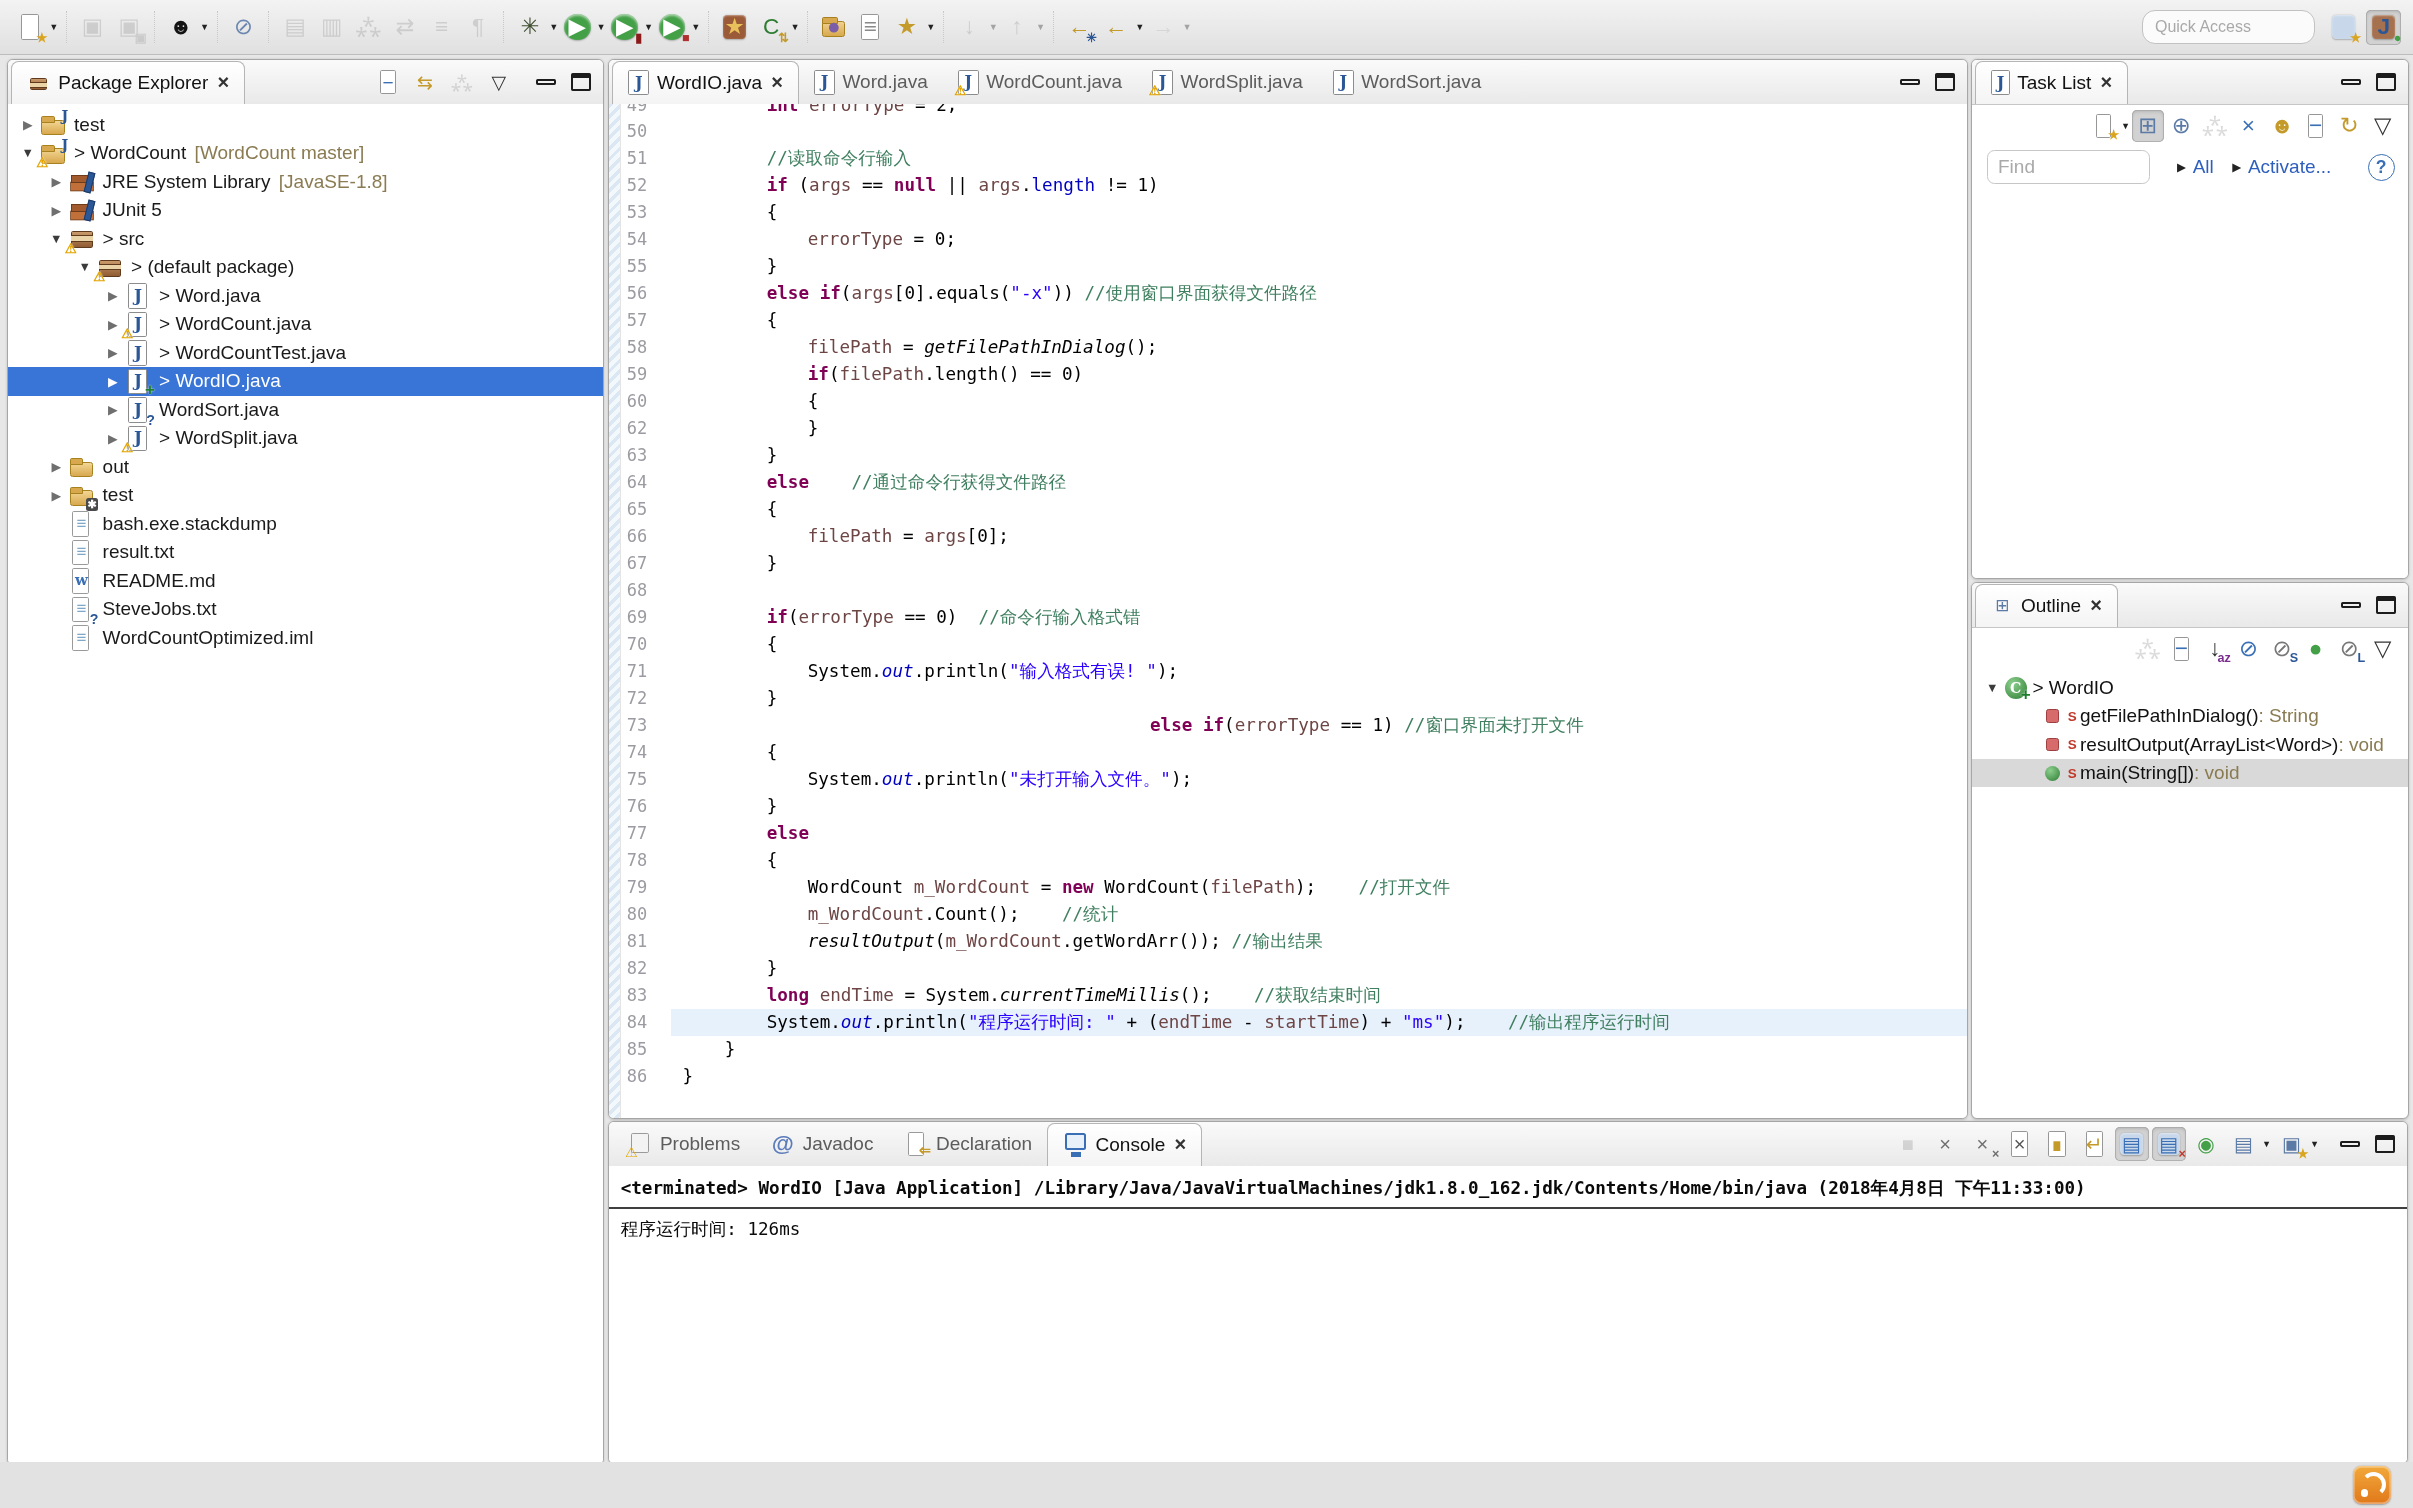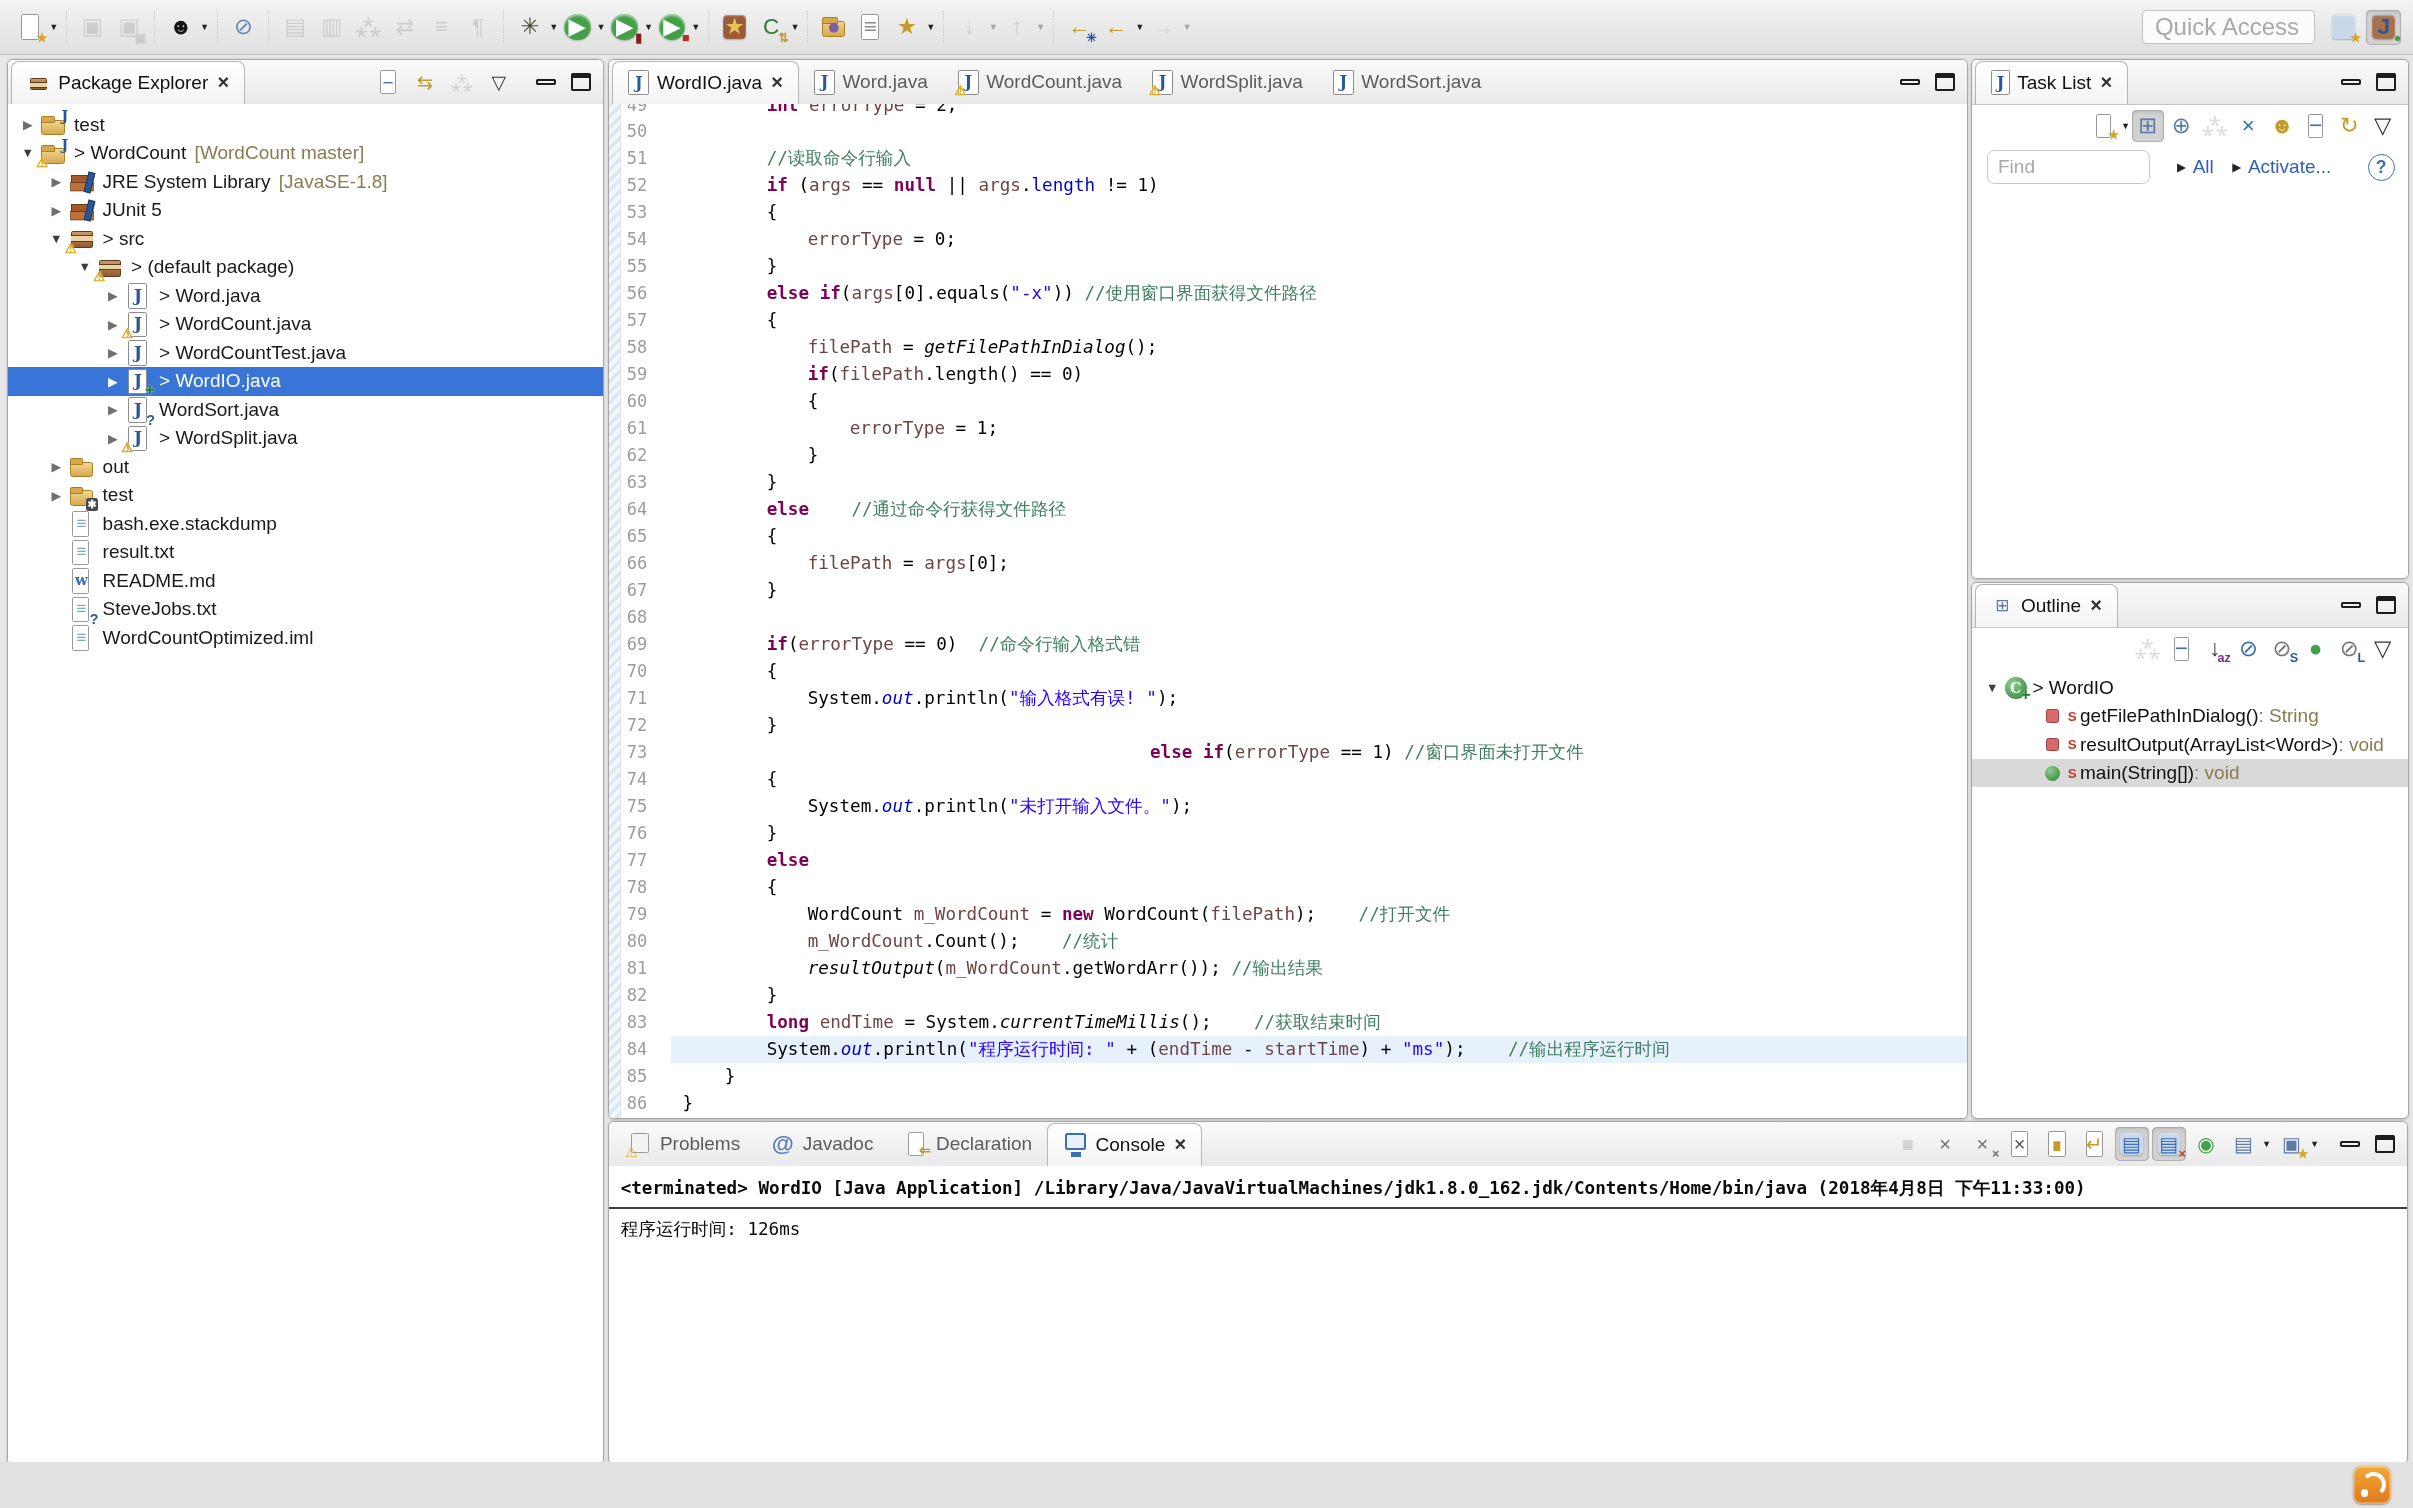--- a/index.html
+++ b/index.html
@@ -18,22 +18,22 @@
   .ic em{position:absolute;right:0px;bottom:0px;font-style:normal;font-size:12.6px;line-height:1;z-index:2;font-weight:bold;}
   .ic.shape-circle::before{content:"";position:absolute;inset:4.2px;border-radius:50%;background:var(--bg,#ccc);box-shadow:inset 0 1.7px 2.5px rgba(255,255,255,.6),0 0.8px 1.7px rgba(0,0,0,.3);}
   .ic.shape-rect::before{content:"";position:absolute;inset:5.9px;border-radius:4.2px;background:var(--bg,#ccc);box-shadow:inset 0 0.8px 1.7px rgba(255,255,255,.5),0 0.8px 1.7px rgba(0,0,0,.25);}
   .ic.shape-page::before{content:"";position:absolute;left:8.4px;right:8.4px;top:4.2px;bottom:4.2px;background:#fff;border:1.7px solid #979797;border-radius:1.7px;}
   .ic.shape-folder::before{content:"";position:absolute;left:5.9px;right:5.9px;top:11px;bottom:7.5px;background:linear-gradient(#F0D18F,#D8A84E);border:0.8px solid #A8811F;border-radius:2.5px;}
   .ic.shape-folder::after{content:"";position:absolute;left:5.9px;top:7.5px;width:13.4px;height:5px;background:#D8A84E;border:0.8px solid #A8811F;border-radius:1.7px 1.7px 0 0;}
   .tbtn.dis{opacity:.35;}
   .tbtn.pressed .ic, .ptn.pressed .ic{background:#d2d2d2;box-shadow:inset 0 0 0 0.8px #a8a8a8, inset 0 1.7px 3.4px rgba(0,0,0,.15);}
   .ddc{font-size:9.2px;color:#222;margin-left:1.7px;}
   #tb-right{display:flex;align-items:center;gap:11.7px;}
-  .qa{width:147px;height:32px;border:1.7px solid #c2c2c2;border-radius:4px;background:#fbfbfb;
-     font-family:"Liberation Sans",sans-serif;font-size:24px;color:#444;padding:0 11.7px;outline:none;}
+  .qa{width:147px;height:32px;border:1.7px solid #c2c2c2;border-radius:13px;background:#fbfbfb;
+     font-family:"Liberation Sans",sans-serif;font-size:16px;color:#444;padding:0 11.7px;outline:none;}
   .qa::placeholder{color:#a9a9a9;}
   #persp{display:flex;align-items:center;gap:5px;}
   .ptn{display:flex;align-items:center;}
 
   
   .panel{position:absolute;background:#ffffff;border:0.8px solid #a6a6a6;border-radius:5.9px;
     overflow:hidden;box-shadow:0 0.8px 2.5px rgba(0,0,0,.18);}
   #pkg{left:6.7px;top:59px;width:595px;height:1404px;}
   #editor{left:608px;top:59px;width:1358px;height:1058px;}
   #tasklist{left:1971px;top:59px;width:436px;height:518px;}
@@ -562,21 +562,20 @@
           <div class="cl"><span class="num">51</span><span class="txt" style="padding-left: 96px;"><span class="tk-c">//读取命令行输入</span></span></div>
           <div class="cl"><span class="num">52</span><span class="txt" style="padding-left: 96px;"><span class="tk-k">if</span><span> (</span><span class="tk-v">args</span><span> == </span><span class="tk-k">null</span><span> || </span><span class="tk-v">args</span><span>.</span><span class="tk-b">length</span><span> != 1)</span></span></div>
           <div class="cl"><span class="num">53</span><span class="txt" style="padding-left: 96px;"><span>{</span></span></div>
           <div class="cl"><span class="num">54</span><span class="txt" style="padding-left: 137px;"><span class="tk-v">errorType</span><span> = 0;</span></span></div>
           <div class="cl"><span class="num">55</span><span class="txt" style="padding-left: 96px;"><span>}</span></span></div>
           <div class="cl"><span class="num">56</span><span class="txt" style="padding-left: 96px;"><span class="tk-k">else</span><span> </span><span class="tk-k">if</span><span>(</span><span class="tk-v">args</span><span>[0].equals(</span><span class="tk-s">"-x"</span><span>)) </span><span class="tk-c">//使用窗口界面获得文件路径</span></span></div>
           <div class="cl"><span class="num">57</span><span class="txt" style="padding-left: 96px;"><span>{</span></span></div>
           <div class="cl"><span class="num">58</span><span class="txt" style="padding-left: 137px;"><span class="tk-v">filePath</span><span> = </span><span class="tk-m">getFilePathInDialog</span><span>();</span></span></div>
           <div class="cl"><span class="num">59</span><span class="txt" style="padding-left: 137px;"><span class="tk-k">if</span><span>(</span><span class="tk-v">filePath</span><span>.length() == 0)</span></span></div>
           <div class="cl"><span class="num">60</span><span class="txt" style="padding-left: 137px;"><span>{</span></span></div>
-          <div class="cl"><span class="num">61</span><span class="txt" style="padding-left: 179px;"><span class="tk-v">errorType</span><span> = 1;</span></span></div>
           <div class="cl"><span class="num">62</span><span class="txt" style="padding-left: 137px;"><span>}</span></span></div>
           <div class="cl"><span class="num">63</span><span class="txt" style="padding-left: 96px;"><span>}</span></span></div>
           <div class="cl"><span class="num">64</span><span class="txt" style="padding-left: 96px;"><span class="tk-k">else</span><span>    </span><span class="tk-c">//通过命令行获得文件路径</span></span></div>
           <div class="cl"><span class="num">65</span><span class="txt" style="padding-left: 96px;"><span>{</span></span></div>
           <div class="cl"><span class="num">66</span><span class="txt" style="padding-left: 137px;"><span class="tk-v">filePath</span><span> = </span><span class="tk-v">args</span><span>[0];</span></span></div>
           <div class="cl"><span class="num">67</span><span class="txt" style="padding-left: 96px;"><span>}</span></span></div>
           <div class="cl"><span class="num">68</span><span class="txt" style="padding-left: 11.7px;"></span></div>
           <div class="cl"><span class="num">69</span><span class="txt" style="padding-left: 96px;"><span class="tk-k">if</span><span>(</span><span class="tk-v">errorType</span><span> == 0)  </span><span class="tk-c">//命令行输入格式错</span></span></div>
           <div class="cl"><span class="num">70</span><span class="txt" style="padding-left: 96px;"><span>{</span></span></div>
           <div class="cl"><span class="num">71</span><span class="txt" style="padding-left: 137px;"><span>System.</span><span class="tk-f">out</span><span>.println(</span><span class="tk-s">"输入格式有误! "</span><span>);</span></span></div>

